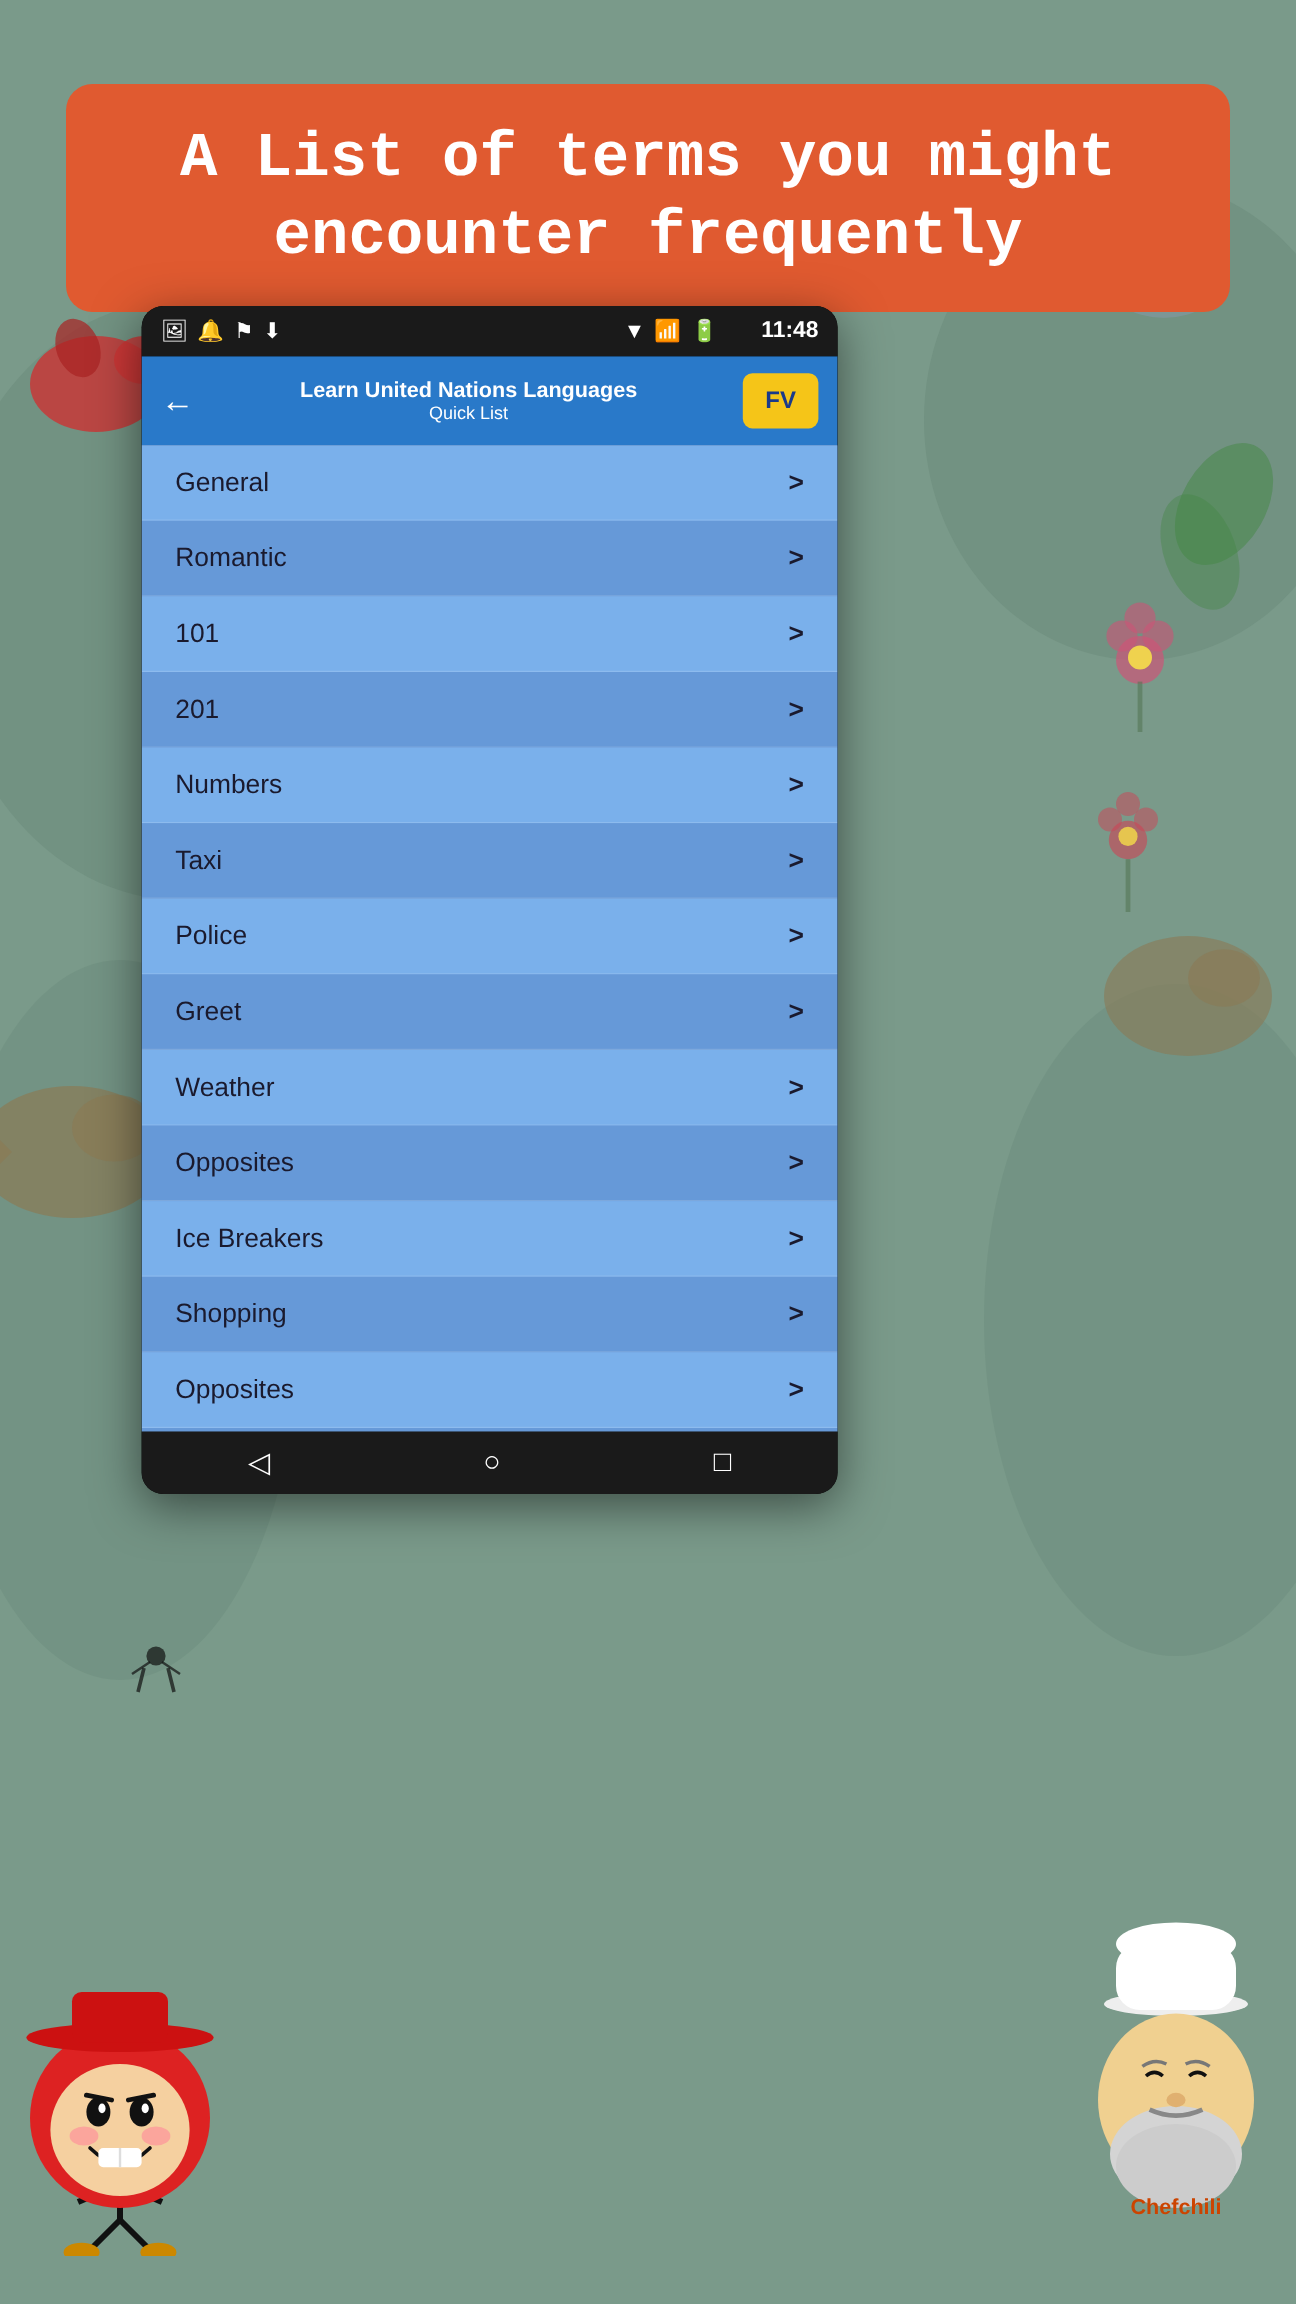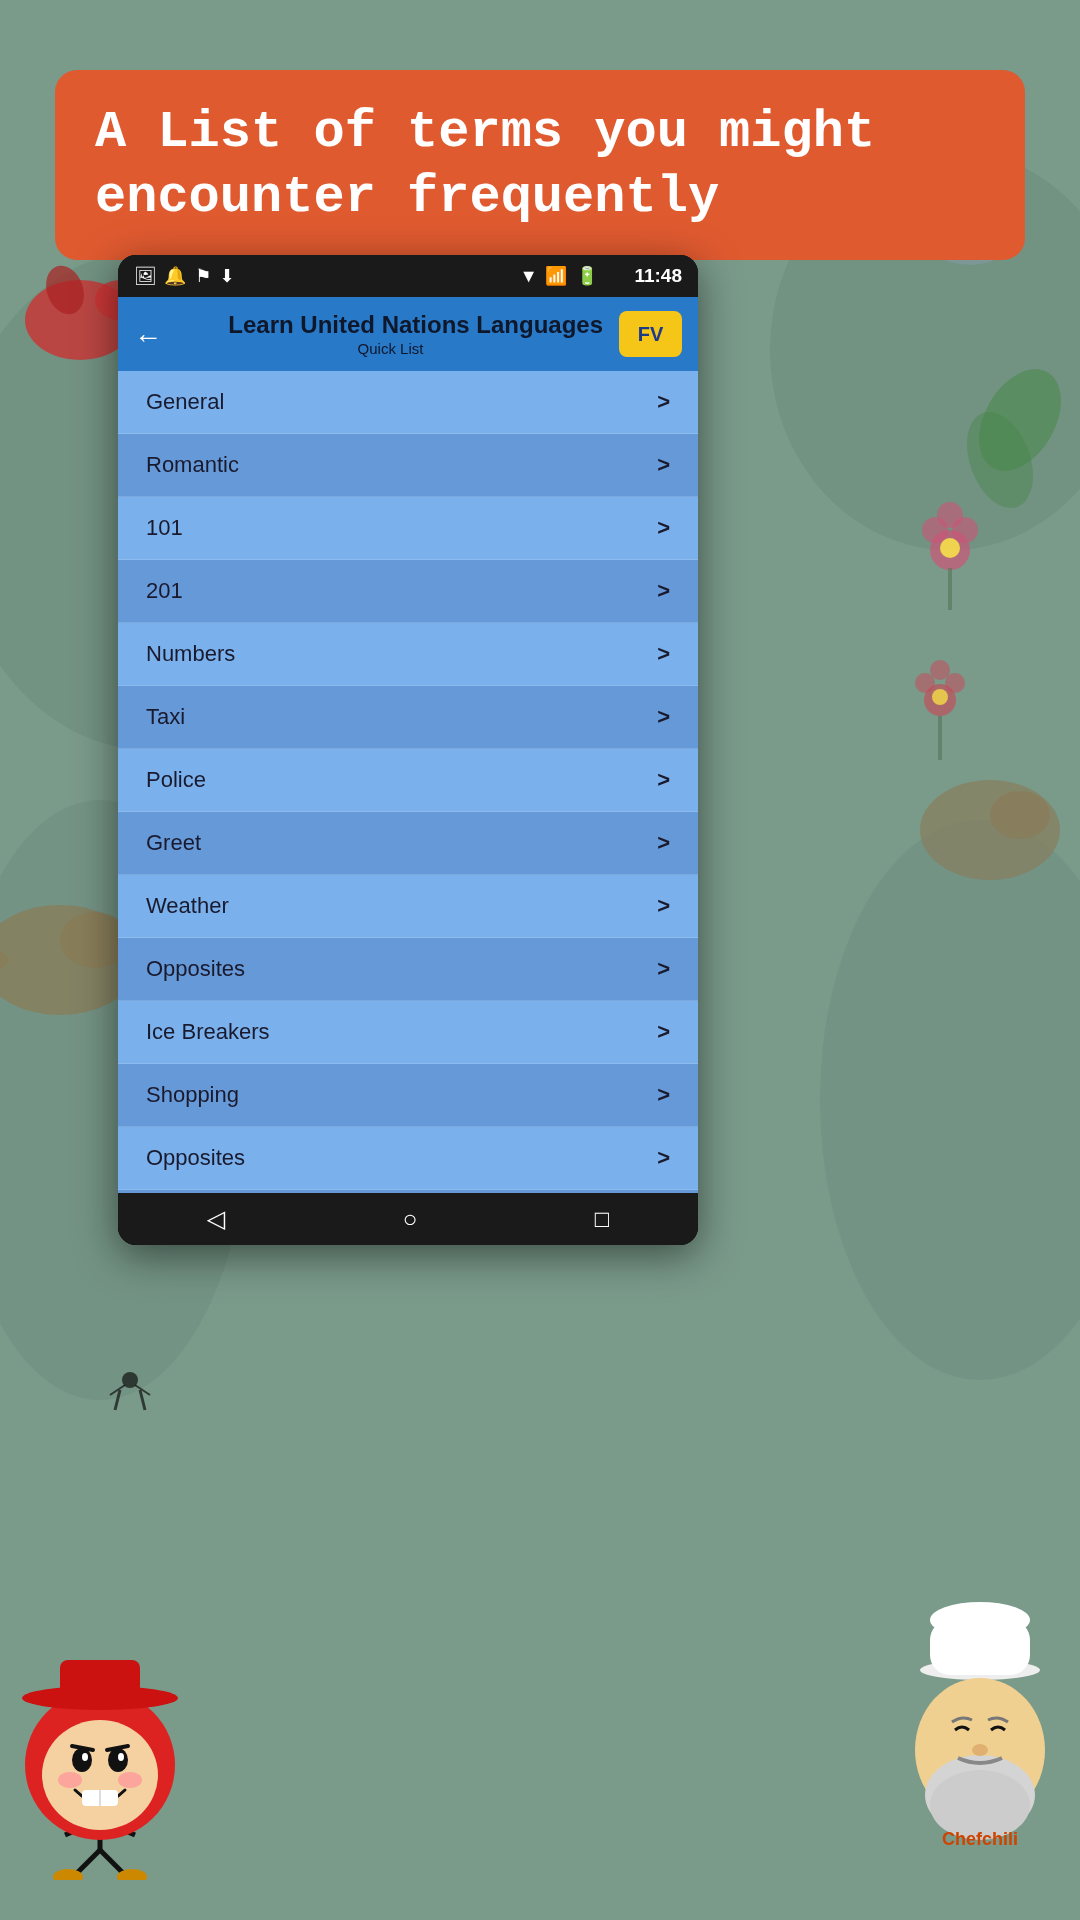--- a/index.html
+++ b/index.html
@@ -24,20 +24,21 @@
     
     .top-banner {
       position: absolute;
       top: 70px;
       left: 55px;
       right: 55px;
       background: #e05a30;
       border-radius: 22px;
       padding: 30px 40px;
       z-index: 10;
+      text-align: center;
     }
 
     .top-banner-text {
       color: white;
       font-size: 52px;
       font-weight: bold;
       line-height: 1.25;
       font-family: 'Courier New', monospace;
     }
 
@@ -94,29 +95,28 @@
       font-size: 28px;
       cursor: pointer;
     }
 
     .header-text {
       flex: 1;
       text-align: center;
     }
 
     .header-title {
-      color: #0f172a;
-      font-size: 24px;
+      color: #ffffff;
+      font-size: 18px;
       font-weight: bold;
       line-height: 1.2;
-      text-align: right;
     }
 
     .header-subtitle {
-      color: #0f172a;
+      color: #ffffff;
       font-size: 15px;
     }
 
     .header-logo {
       width: 63px;
       height: 46px;
       background: #f5c518;
       border-radius: 8px;
       display: flex;
       align-items: center;

